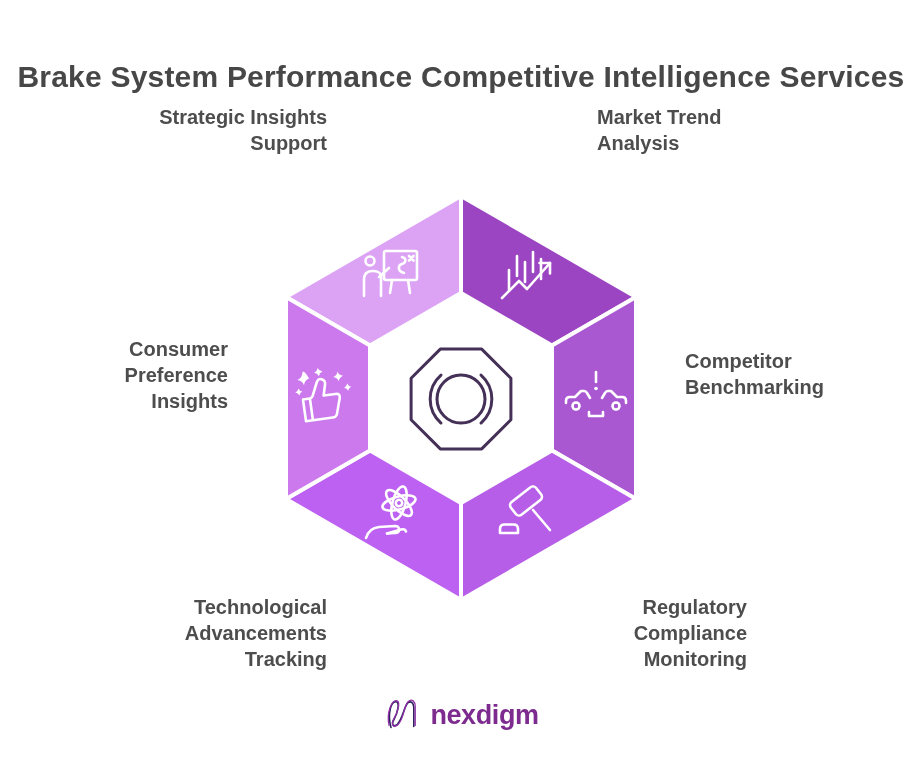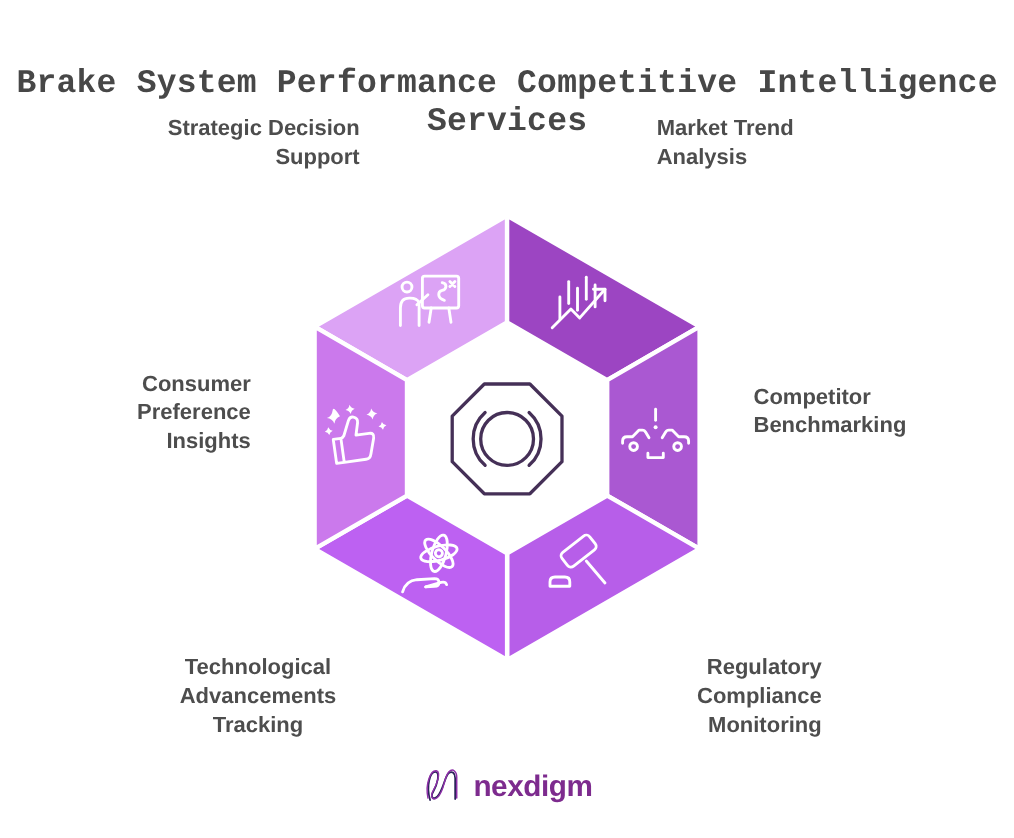--- a/index.html
+++ b/index.html
@@ -3,34 +3,33 @@
 <meta charset="utf-8">
 <style>
   html,body { margin:0; padding:0; background:#ffffff; }
   body { width:922px; height:762px; overflow:hidden; font-family:"Liberation Sans", sans-serif; }
   .canvas { position:relative; width:922px; height:762px; background:#ffffff; }
 
   .page-title {
     position:absolute; left:0; top:40px; width:922px;
     text-align:center; font-size:30px; font-weight:700; color:#474747;
     letter-spacing:0.2px;
-    font-family:Liberation Mono, monospace;
   }
 
   .diagram-svg { position:absolute; left:0; top:0; }
 
   .seg-label {
     position:absolute; font-size:20px; line-height:26px; font-weight:700;
     color:#4d4d4d;
   }
   .lbl-strategic     { right:595px; top:104px; width:220px; text-align:right; }
   .lbl-market        { left:597px;  top:104px; width:160px; text-align:left; }
   .lbl-consumer      { right:694px; top:336px; width:160px; text-align:right; }
   .lbl-competitor    { left:685px;  top:348px; width:185px; text-align:left; }
-  .lbl-technological { right:595px; top:594px; width:185px; text-align:center; }
+  .lbl-technological { right:595px; top:594px; width:185px; text-align:right; }
   .lbl-regulatory    { left:597px;  top:594px; width:150px; text-align:right; }
 
   .footer-logo {
     position:absolute; left:50%; top:695px; transform:translateX(-50%);
     display:flex; align-items:center; gap:9px;
   }
   .logo-word { font-size:27px; font-weight:700; letter-spacing:-0.4px; }
 
   .icon-strokes { stroke:#ffffff; stroke-width:2.6; fill:none;
                   stroke-linecap:round; stroke-linejoin:round; }
@@ -114,21 +113,21 @@
     </g>
 
     <g fill="none" stroke-width="3" stroke-linecap="round" stroke-linejoin="round" transform="translate(401,339)" stroke="#453057">
       <polygon points="109.9,80.7 80.7,109.9 39.3,109.9 10.1,80.7 10.1,39.3 39.3,10.1 80.7,10.1 109.9,39.3"></polygon>
       <circle cx="60" cy="60" r="24"></circle>
       <path d="M40,36 A32,32 0 0 0 40,84"></path>
       <path d="M80,36 A32,32 0 0 1 80,84"></path>
     </g>
   </svg>
 
-  <div class="seg-label lbl-strategic">Strategic Decision Support</div>
+  <div class="seg-label lbl-strategic">Strategic Insights Support</div>
   <div class="seg-label lbl-market">Market Trend Analysis</div>
   <div class="seg-label lbl-consumer">Consumer Preference Insights</div>
   <div class="seg-label lbl-competitor">Competitor Benchmarking</div>
   <div class="seg-label lbl-technological">Technological Advancements Tracking</div>
   <div class="seg-label lbl-regulatory">Regulatory Compliance Monitoring</div>
 
   <div class="footer-logo">
     <svg width="38" height="40" viewBox="0 0 40 40">
       <g fill="none" stroke-linecap="round">
         <path d="M8,33 C4,19 8,6 13,6 C18,6 15,18 11,25 C8,30 11,33.5 15,29.5 C21,22.5 22,10 26,7 C29,5 32,7 32,12 V32" stroke="#2b2359" stroke-width="1.7"></path>

